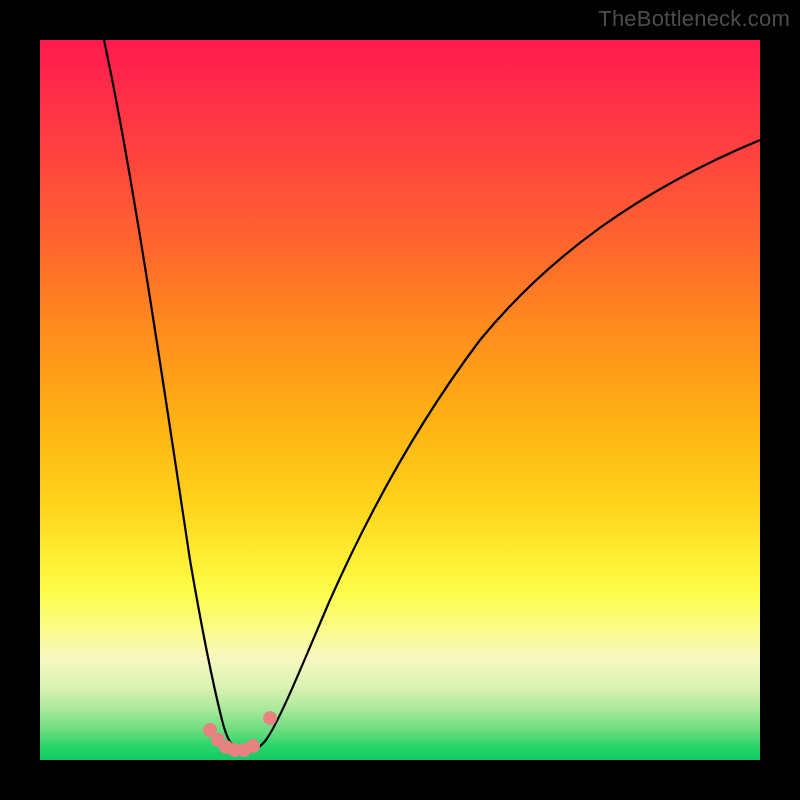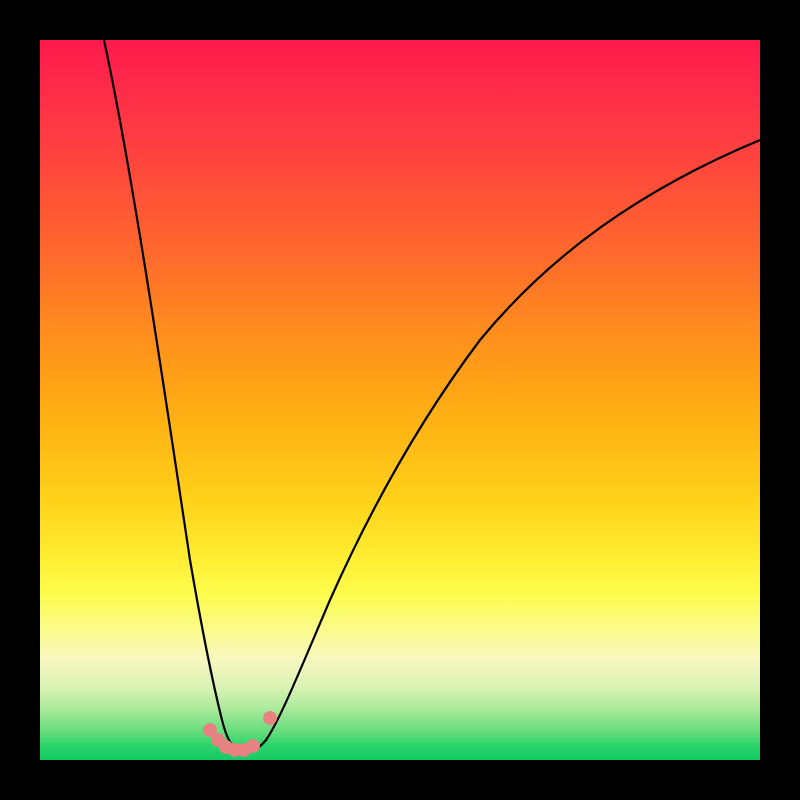--- a/index.html
+++ b/index.html
@@ -57,20 +57,21 @@
     top: 0;
     width: 720px;
     height: 720px;
   }
 </style>
 </head>
 <body>
 
 <div class="frame">
 
+  <div class="watermark">TheBottleneck.com</div>
 
   <div class="plot-area">
     <svg class="curves" viewBox="0 0 720 720" preserveAspectRatio="none">
       <path fill="none" stroke="#000" stroke-width="2.2" d="M 64 0
                C 90 120, 120 320, 150 520
                C 162 590, 172 640, 182 680
                C 186 696, 190 704, 195 708
                C 198 711, 202 712, 206 710"></path>
       <path fill="none" stroke="#000" stroke-width="2.2" d="M 206 710
                C 212 712, 218 710, 226 700

